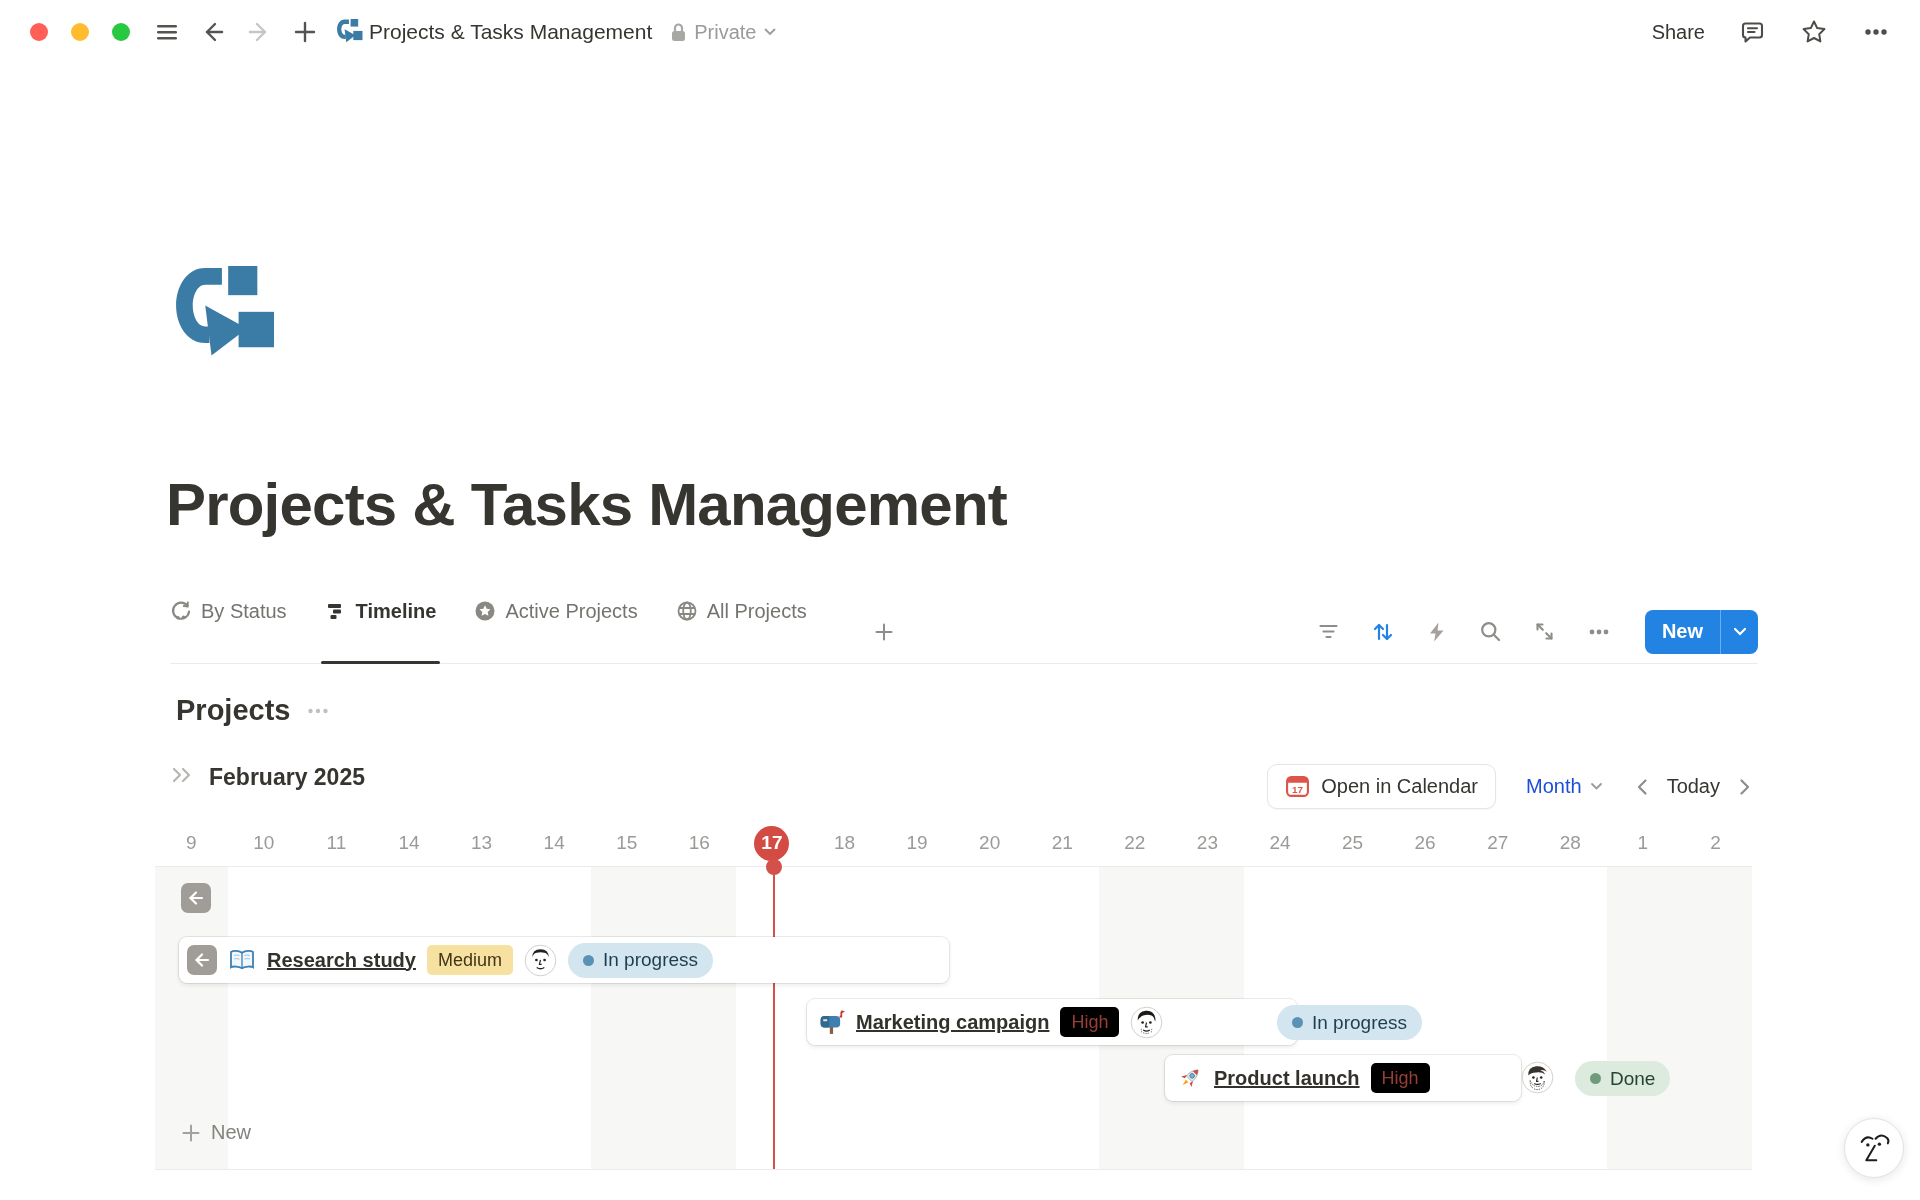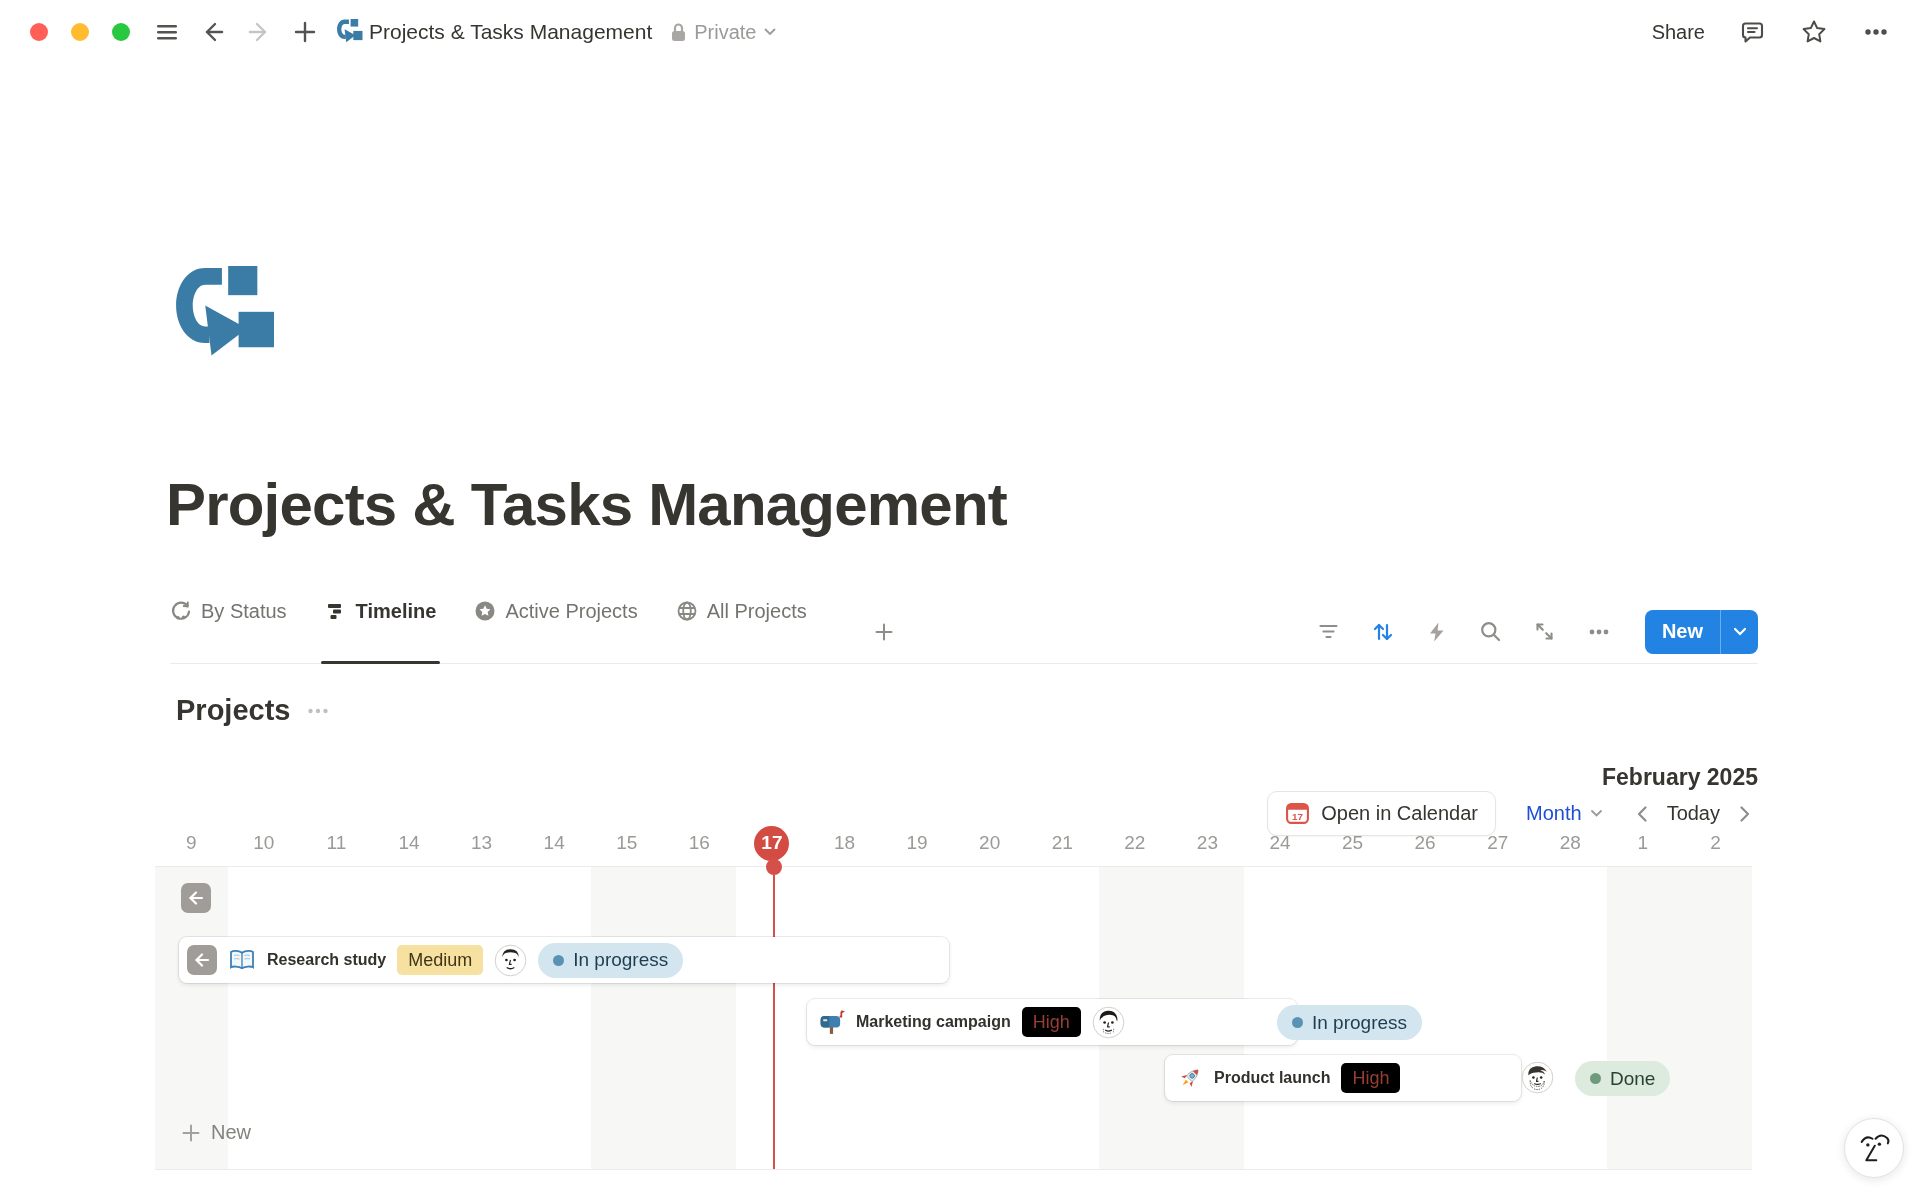--- a/index.html
+++ b/index.html
@@ -33,21 +33,21 @@
   .new-btn { display:flex; align-items:stretch; height:44px; border-radius:8px; overflow:hidden; background:#2383e2; color:#fff; margin-left:4px; cursor:pointer; }
   .new-btn-main { display:flex; align-items:center; padding:0 17px; font-size:20px; font-weight:600; }
   .new-btn-divider { width:1px; background:rgba(255,255,255,0.35); }
   .new-btn-caret { display:flex; align-items:center; justify-content:center; width:37px; }
 
   
   .proj-heading { position:absolute; left:176px; top:694px; display:flex; align-items:center; gap:16px;text-align:right; }
   .proj-heading h2 { font-size:29px; font-weight:700; }
 
   
-  .cal-header { position:absolute; left:170px; top:764px; width:1588px; height:48px; display:flex; align-items:flex-end;flex-direction:column; }
+  .cal-header { position:absolute; left:170px; top:764px; width:1588px; height:48px; display:flex; align-items:flex-start; }
   .month-title { font-size:23px; font-weight:600; margin-left:14px; }
   .cal-right { margin-left:auto; display:flex; align-items:center; }
   .open-cal-btn { display:flex; align-items:center; gap:11px; height:45px; padding:0 17px; border:1px solid #e6e5e2; border-radius:10px; background:#fff; box-shadow:0 1px 2px rgba(15,15,15,0.04); font-size:20px; font-weight:500; cursor:pointer; }
   .zoom-select { display:flex; align-items:center; gap:8px; color:#1d4ed8; font-size:20px; margin-left:30px; cursor:pointer; }
   .nav-chev { width:26px; height:26px; display:flex; align-items:center; justify-content:center; cursor:pointer; }
   .today-btn { font-size:20px; color:#37352f; margin:0 12px; cursor:pointer; }
   .cal-right .nav-chev:first-of-type { margin-left:26px; }
 
   
   .dates-row { position:absolute; left:155px; top:820px; width:1597px; height:46px; display:flex; }
@@ -64,21 +64,21 @@
 
   .jump-btn { width:30px; height:30px; border-radius:7px; background:#a09d98; display:flex; align-items:center; justify-content:center; flex:0 0 30px; cursor:pointer; }
   .jump-solo { position:absolute; left:26px; top:16px; }
 
   .tl-card { position:absolute; height:46px; background:#fff; border-radius:8px;
     box-shadow:0 0 0 1px rgba(15,15,15,0.08), 0 2px 5px rgba(15,15,15,0.09);
     display:flex; align-items:center; gap:11px; padding:0 12px; z-index:2; cursor:pointer; }
   .card-1 { left:24px; top:70px;  width:770px; padding-left:8px; }
   .card-2 { left:652px; top:132px; width:490px; }
   .card-3 { left:1010px; top:188px; width:356px; }
-  .card-title { font-size:16px; font-weight:600; color:#33312c; white-space:nowrap; }
+  .card-title { font-size:20px; font-weight:600; color:#33312c; white-space:nowrap;text-decoration:underline; }
 
   .badge { display:inline-flex; align-items:center; height:30px; padding:12px 11px; border-radius:5px; font-size:18px; font-weight:500; white-space:nowrap; }
   .badge-yellow { background:#f7e1a0; color:#413419; }
   .badge-red { background:#000000; color:#983e35; }
 
   .pill { display:inline-flex; align-items:center; gap:9px; height:35px; padding:0 15px; border-radius:18px; font-size:19px; font-weight:500; white-space:nowrap; z-index:3; }
   .pill .dot { width:11px; height:11px; border-radius:50%; }
   .pill-blue { background:#d3e5ef; color:#1e3e50; } .pill-blue .dot { background:#5a92b6; }
   .pill-green { background:#dcebdd; color:#27432f; } .pill-green .dot { background:#6f9b7c; }
   .pill-float { position:absolute; }

